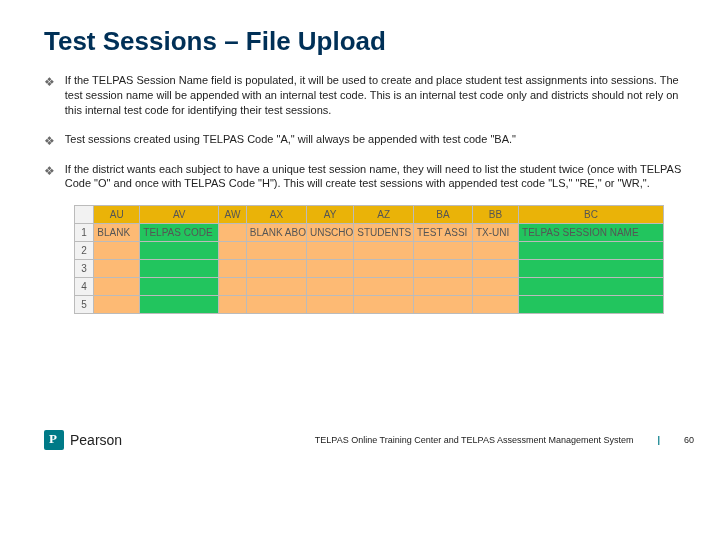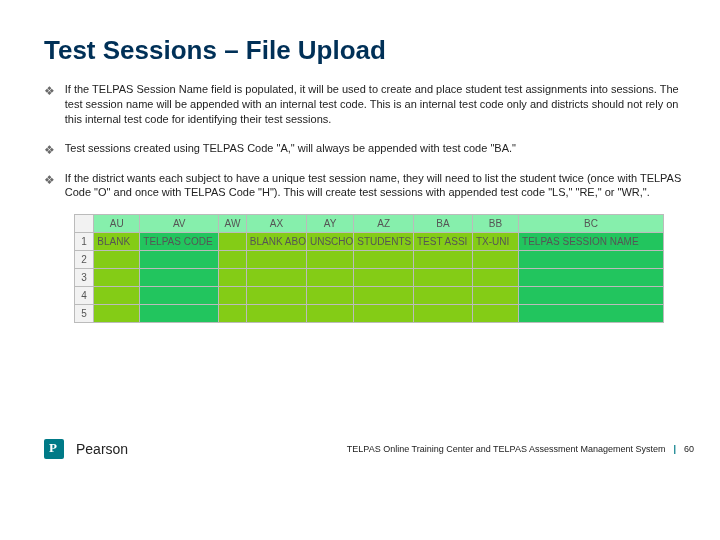--- a/index.html
+++ b/index.html
@@ -1,44 +1,44 @@
 <!DOCTYPE html>
 <html><head>
 <meta charset="utf-8">
 <style>
   * { box-sizing: border-box; margin: 0; padding: 0; }
   html, body { width: 720px; height: 540px; background: #fff; font-family: Arial, Helvetica, sans-serif; }
-  .slide { position: relative; width: 720px; height: 468px; padding: 26px 24px 0 44px; margin-top: 9px; }
+  .slide { position: relative; width: 720px; height: 468px; padding: 26px 24px 0 44px; }
   .title { color: #003057; font-size: 26px; font-weight: bold; margin-bottom: 16px; }
   .bullets { list-style: none; }
   .bullets > li { display: flex; align-items: flex-start; margin-bottom: 14px; }
   .bullet-icon { flex: 0 0 auto; color: #6a6a6a; font-size: 12px; margin: 2px 10px 0 0; }
   .bullet-text { flex: 1 1 auto; color: #222; font-size: 11px; line-height: 1.35; }
   .sheet-wrap { margin: 6px 0 0 30px; width: 590px; }
   table.sheet { border-collapse: collapse; width: 100%; font-size: 10px; color: #555; }
-  table.sheet th, table.sheet td { border: 1px solid #bbb; background: #84cc16; height: 18px; text-align: center; font-weight: normal; }
-  table.sheet th { background: #86efac; }
+  table.sheet th, table.sheet td { border: 1px solid #bbb; background: #fdba74; height: 18px; text-align: center; font-weight: normal; }
+  table.sheet th { background: #eab308; }
   table.sheet .rownum { background: #f2f2f2; width: 22px; }
   table.sheet td.hl { background: #22c55e; }
   table.sheet td.data { text-align: left; padding-left: 3px; overflow: hidden; white-space: nowrap; }
   .col-au { width: 48px; }
   .col-av { width: 80px; }
   .col-aw { width: 30px; }
   .col-ax { width: 30px; }
   .col-ay { width: 30px; }
   .col-az { width: 60px; }
   .col-ba { width: 60px; }
   .col-bb { width: 48px; }
   .col-bc { width: 150px; }
   .footer { position: absolute; bottom: 18px; left: 44px; right: 26px; display: flex; align-items: center; justify-content: space-between; }
-  .brand { display: flex; align-items: center; gap: 12px; }
+  .brand { display: flex; align-items: center; gap: 6px; }
   .brand-logo { width: 20px; height: 20px; background: #007a87; border-radius: 2px; position: relative; }
   .brand-logo::before { content: "P"; position: absolute; top: 1px; left: 5px; color: #fff; font-weight: bold; font-size: 13px; font-family: Georgia, serif; }
   .brand-name { color: #222; font-size: 14px; }
-  .footer-right { display: flex; align-items: flex-start; gap: 8px; font-size: 9px; color: #222; }
+  .footer-right { display: flex; align-items: flex-start; gap: 24px; font-size: 9px; color: #222; }
   .footer-sep { color: #007a87; font-weight: bold; }
   .pagenum { color: #222; }
 </style>
 </head>
 <body>
 
 <div class="slide">
 
   <h1 class="title">Test Sessions – File Upload</h1>
 

